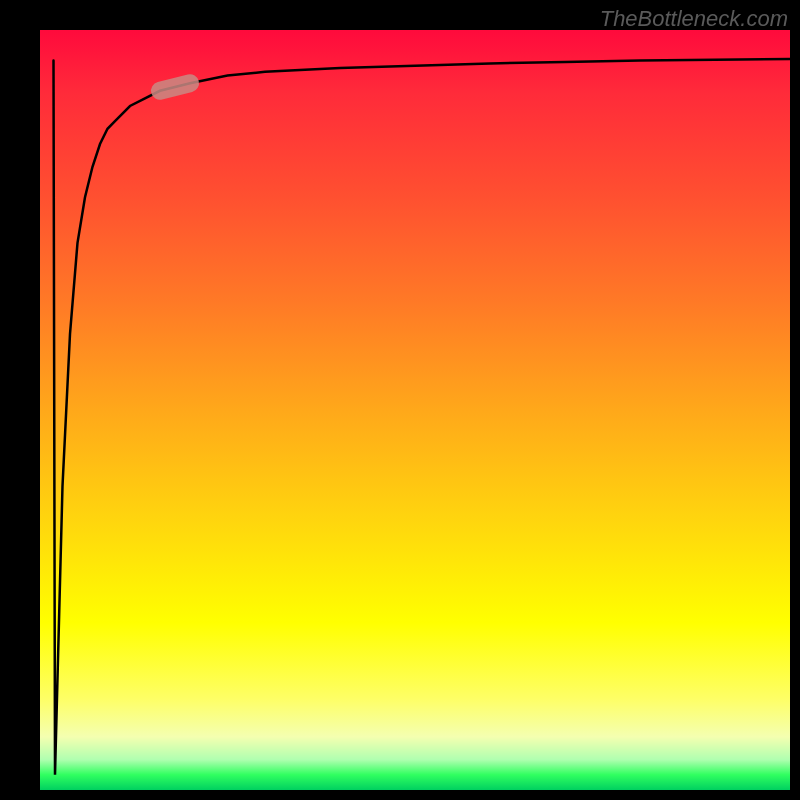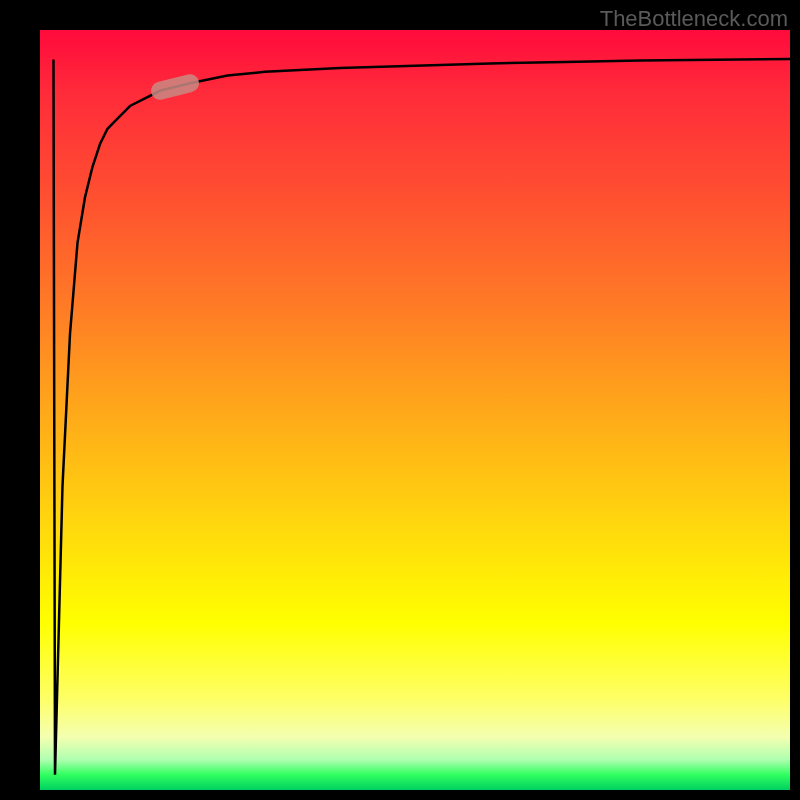--- a/index.html
+++ b/index.html
@@ -12,20 +12,21 @@
     overflow: hidden;
   }
   .watermark {
     position: absolute;
     top: 6px;
     right: 12px;
     color: #5a5a5a;
     font-size: 22px;
     font-weight: 400;
     z-index: 10;
+    font-style: italic;
   }
   .frame {
     position: absolute;
     left: 40px;
     top: 30px;
     width: 750px;
     height: 760px;
     overflow: hidden;
   }
   .gradient {

